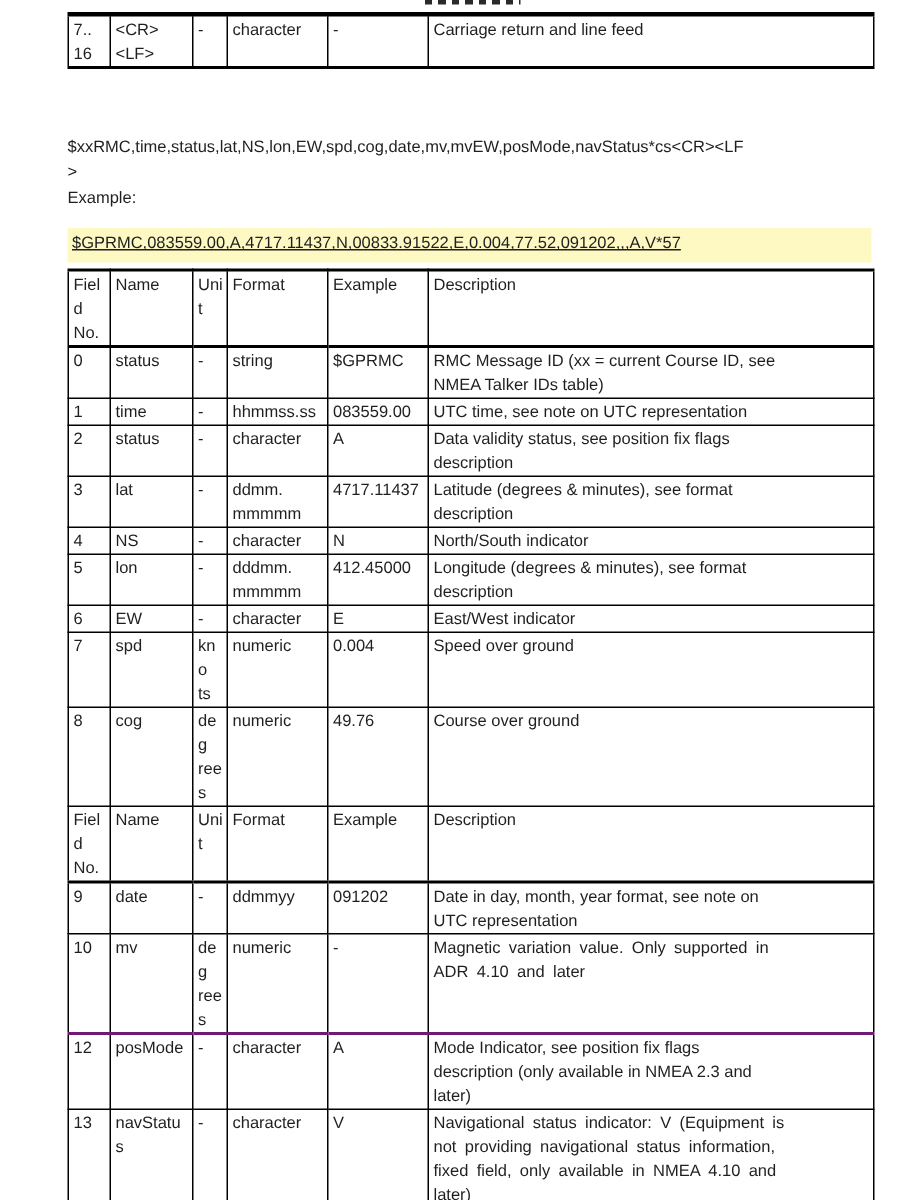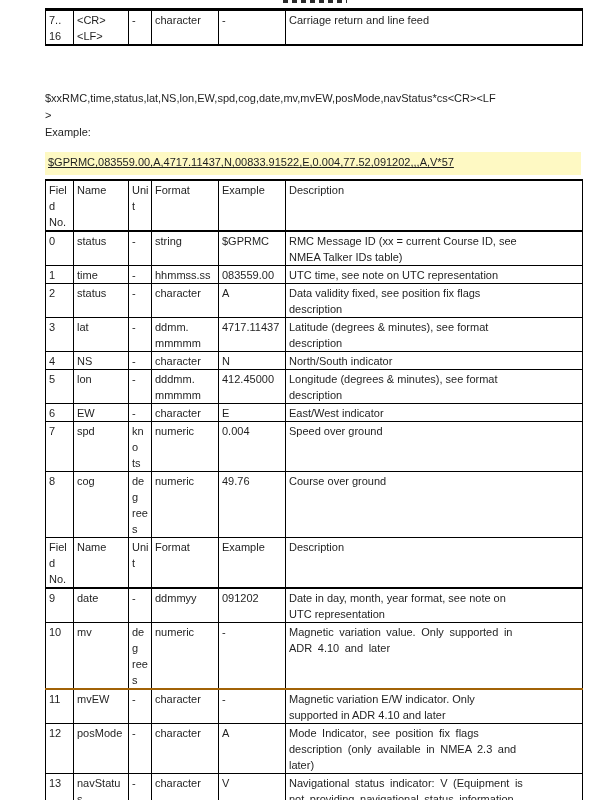--- a/index.html
+++ b/index.html
@@ -24,21 +24,21 @@
   .syntax{position:absolute;left:45px;top:90px;width:537px;font-size:11px;line-height:17px;}
   .example-label{position:absolute;left:45px;top:126px;font-size:11px;text-align:center;}
   .example-bar{position:absolute;left:45px;top:152px;width:531px;height:19px;
     background:#fef9c3;font-size:11px;padding:4px 2px 0 3px;white-space:nowrap;overflow:hidden;text-decoration:underline;}
 
   #main-table{position:absolute;left:45px;top:179px;
     border-top:2px solid #000;border-bottom:2px solid #000;}
   #main-table tr:nth-child(1) td{border-bottom:2px solid #000;}   
   #main-table tr:nth-child(10) td{height:41px;}                   
   #main-table tr:nth-child(11) td{border-bottom:2px solid #000;}  
-  #main-table tr:nth-child(13) td{height:46px;border-bottom:2px solid #a16207;} 
+  #main-table tr:nth-child(13) td{height:46px;border-bottom:2px solid #701a75;} 
   #main-table tr:nth-child(13) td:last-child,
   #main-table tr:nth-child(15) td:last-child,
   #main-table tr:nth-child(16) td:last-child{word-spacing:2.5px;} 
 </style>
 </head>
 <body>
 
 <div class="page">
 
   <div class="clipped-frag"></div>
@@ -109,21 +109,21 @@
           <td>hhmmss.ss</td>
           <td>083559.00</td>
           <td>UTC time, see note on UTC representation</td>
         </tr>
         <tr class="data">
           <td>2</td>
           <td>status</td>
           <td>-</td>
           <td>character</td>
           <td>A</td>
-          <td>Data validity fixed, see position fix flags
+          <td>Data validity status, see position fix flags
 description</td>
         </tr>
         <tr class="data">
           <td>3</td>
           <td>lat</td>
           <td>-</td>
           <td>ddmm.
 mmmmm</td>
           <td>4717.11437</td>
           <td>Latitude (degrees &amp; minutes), see format
@@ -195,29 +195,20 @@
           <td>10</td>
           <td>mv</td>
           <td>deg
 ree s</td>
           <td>numeric</td>
           <td>-</td>
           <td>Magnetic variation value. Only supported in
 ADR 4.10 and later</td>
         </tr>
         <tr class="data">
-          <td>11</td>
-          <td>mvEW</td>
-          <td>-</td>
-          <td>character</td>
-          <td>-</td>
-          <td>Magnetic variation E/W indicator. Only
-supported in ADR 4.10 and later</td>
-        </tr>
-        <tr class="data">
           <td>12</td>
           <td>posMode</td>
           <td>-</td>
           <td>character</td>
           <td>A</td>
           <td>Mode Indicator, see position fix flags
 description (only available in NMEA 2.3 and
 later)</td>
         </tr>
         <tr class="data">

